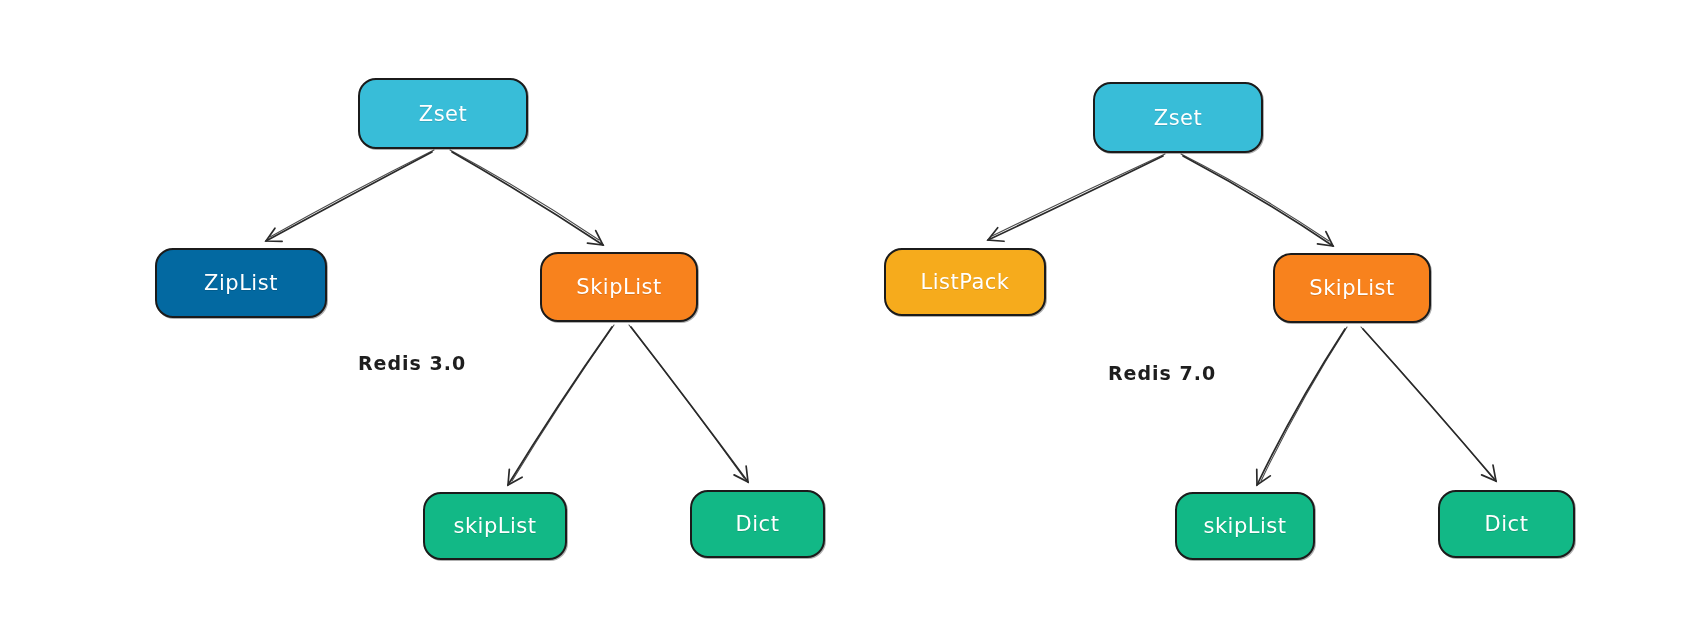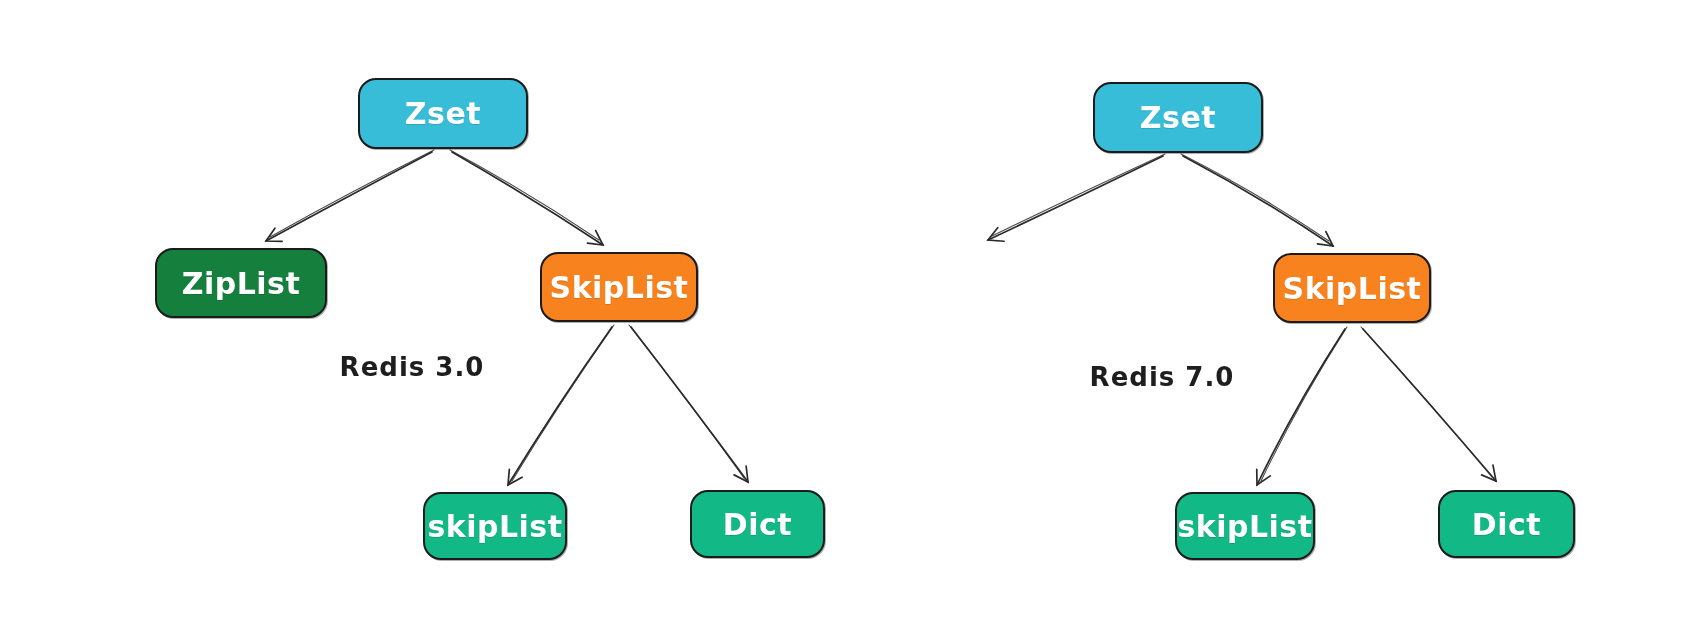--- a/index.html
+++ b/index.html
@@ -39,32 +39,32 @@
     display: flex;
     align-items: center;
     justify-content: center;
     border: 2.5px solid #1b1b1b;
     border-radius: 18px;
     box-sizing: border-box;
     box-shadow: 1px 1px 0 rgba(27,27,27,0.35);
   }
   .node-label {
     color: #ffffff;
-    font-size: 30px;
-    font-weight: bold;
+    font-size: 21px;
+    font-weight: normal;
     letter-spacing: 0.5px;
     text-shadow: 0 1px 0 rgba(0,0,0,0.12);
     white-space: nowrap;
     user-select: none;
   }
   .caption {
     position: absolute;
     width: 180px;
     text-align: center;
-    font-size: 26px;
+    font-size: 19px;
     font-weight: 600;
     color: #1e1e1e;
     letter-spacing: 1px;
     white-space: nowrap;
     user-select: none;
   }
   
   .n-zset-1     { left: 358px;  top: 78px;  width: 170px; height: 71px; }
   .n-ziplist    { left: 155px;  top: 248px; width: 172px; height: 70px; }
   .n-skiplist-1 { left: 540px;  top: 252px; width: 158px; height: 70px; }
@@ -121,37 +121,40 @@
     </g>
     <g>
       <path class="edge-echo" d="M1361,327 Q1428,400 1492,477"></path>
       <path class="edge" d="M1363,329 Q1432,406 1496,481" marker-end="url(#ah)"></path>
     </g>
   </svg>
 
   <div class="node n-zset-1" style="background-color: rgb(56, 189, 216);">
     <span class="node-label">Zset</span>
   </div>
-  <div class="node n-ziplist" style="background-color: #15803d;">
+  <div class="node n-ziplist" style="background-color: #0369a1;">
     <span class="node-label">ZipList</span>
   </div>
   <div class="node n-skiplist-1" style="background-color: rgb(248, 130, 29);">
     <span class="node-label">SkipList</span>
   </div>
   <div class="caption c-redis30">Redis 3.0</div>
   <div class="node n-skipstruct-1" style="background-color: rgb(18, 184, 134);">
     <span class="node-label">skipList</span>
   </div>
   <div class="node n-dict-1" style="background-color: rgb(18, 184, 134);">
     <span class="node-label">Dict</span>
   </div>
 
   <div class="node n-zset-2" style="background-color: rgb(56, 189, 216);">
     <span class="node-label">Zset</span>
   </div>
+  <div class="node n-listpack" style="background-color: rgb(246, 171, 28);">
+    <span class="node-label">ListPack</span>
+  </div>
   <div class="node n-skiplist-2" style="background-color: rgb(248, 130, 29);">
     <span class="node-label">SkipList</span>
   </div>
   <div class="caption c-redis70">Redis 7.0</div>
   <div class="node n-skipstruct-2" style="background-color: rgb(18, 184, 134);">
     <span class="node-label">skipList</span>
   </div>
   <div class="node n-dict-2" style="background-color: rgb(18, 184, 134);">
     <span class="node-label">Dict</span>
   </div>

